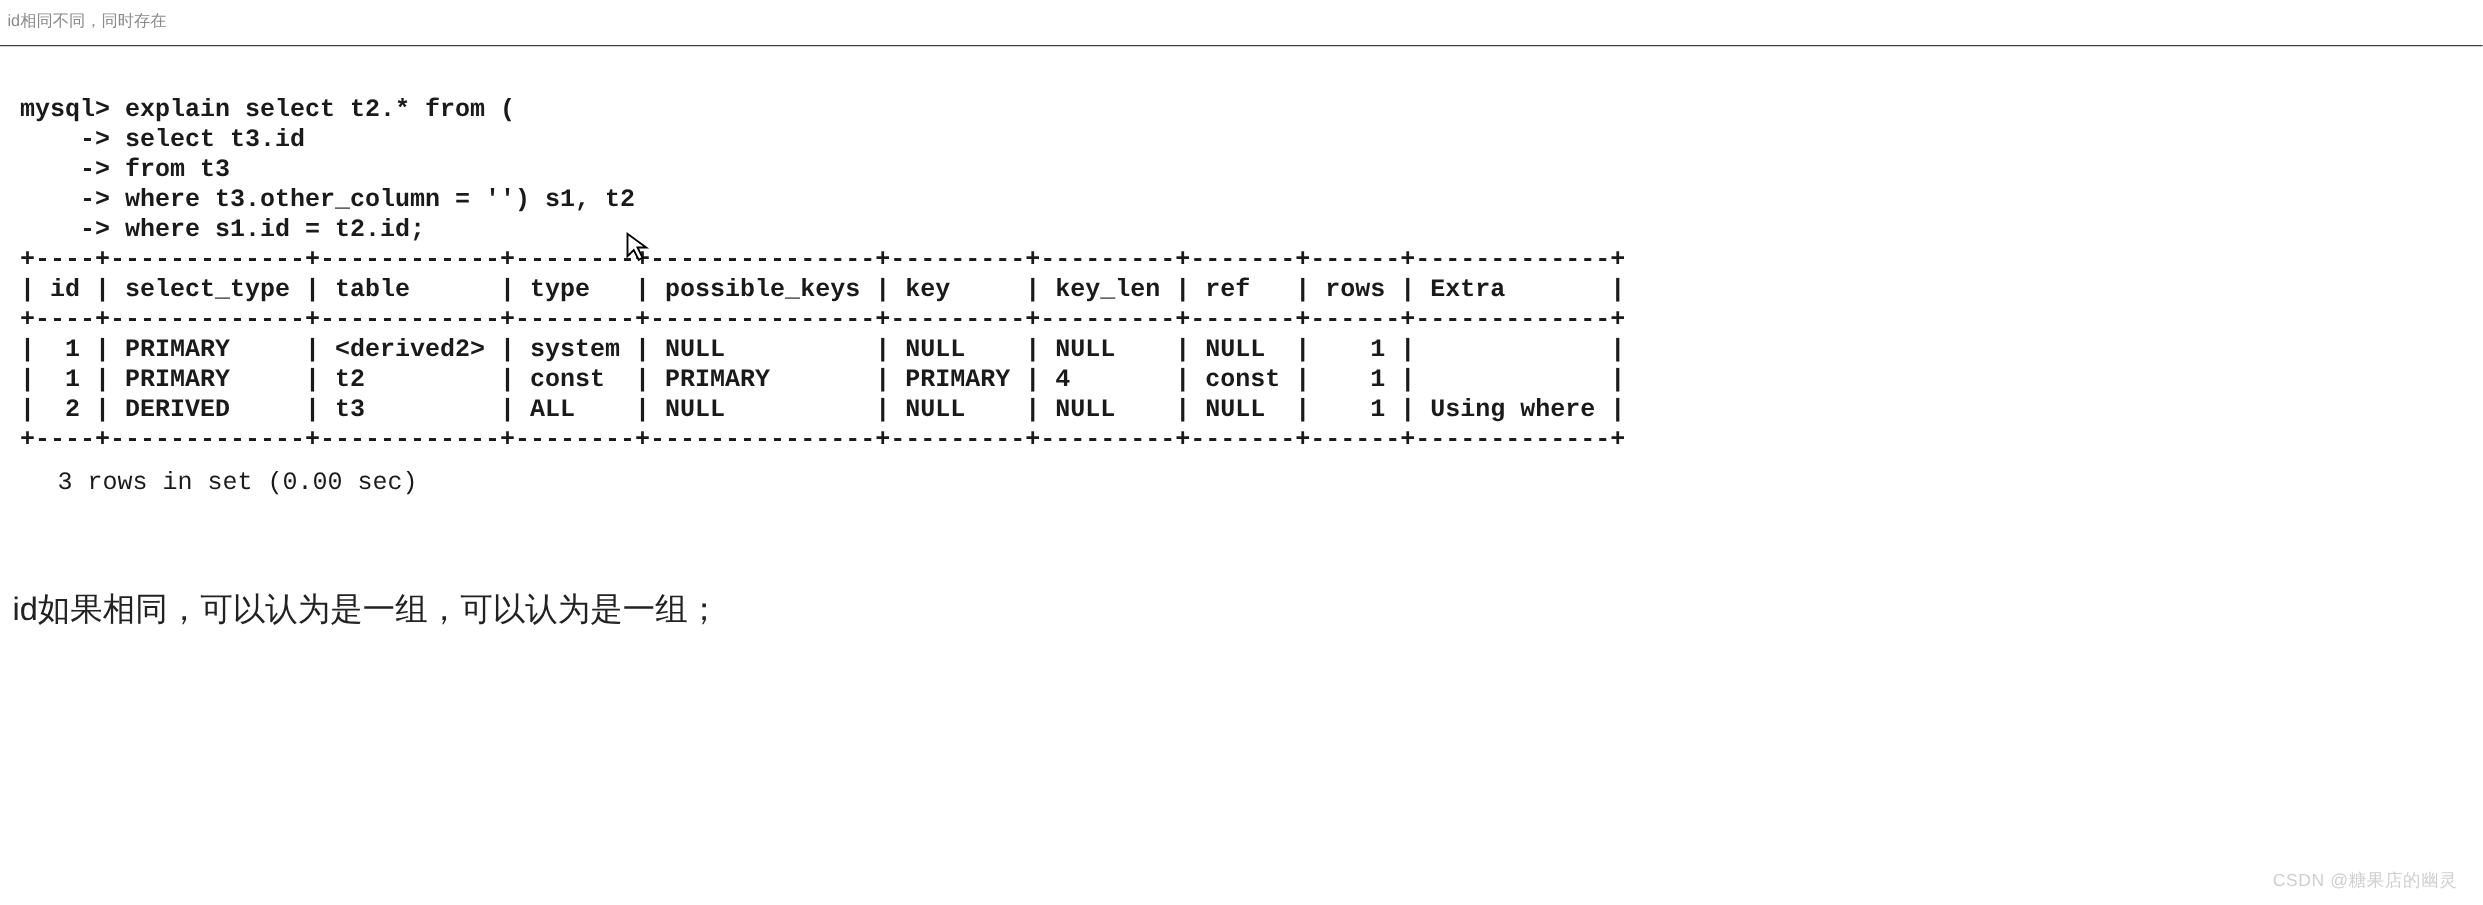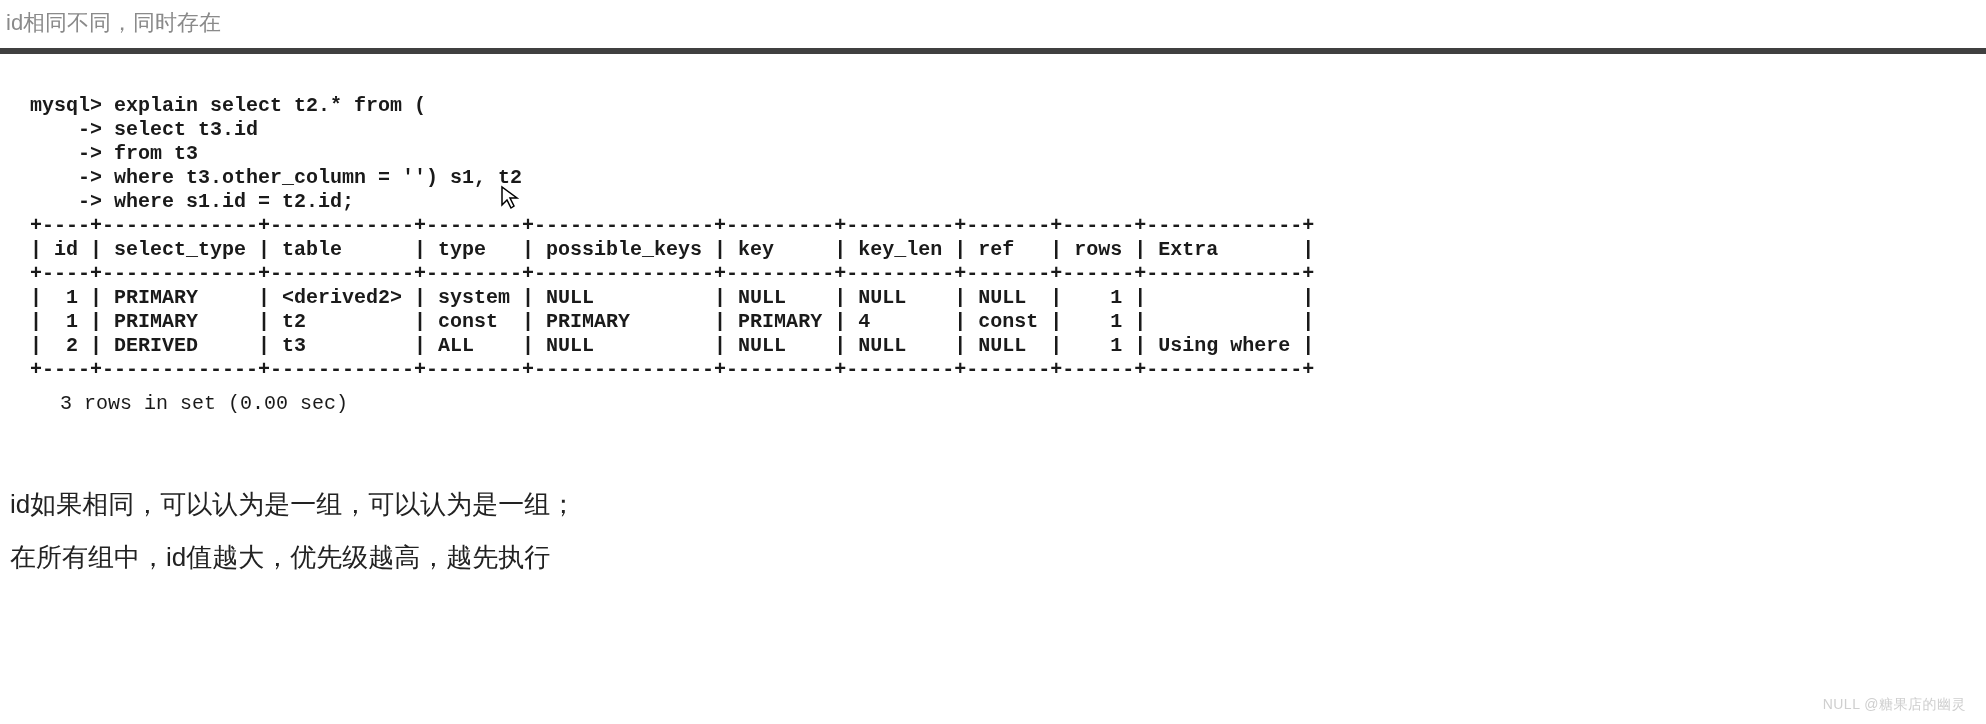--- a/index.html
+++ b/index.html
@@ -5,26 +5,26 @@
   body {
     margin: 0;
     padding: 0;
     font-family: "Microsoft YaHei", "PingFang SC", sans-serif;
     background: #ffffff;
     width: 1986px;
     box-sizing: border-box;
   }
   .top-caption {
     color: #8a8a8a;
-    font-size: 22px;
+    font-size: 13px;
     padding: 8px 6px 10px 6px;
-    border-bottom: 6px solid #404040;
+    border-bottom: 1px solid #404040;
   }
   .terminal-block {
-    padding: 40px 0 20px 30px;
+    padding: 40px 0 20px 16px;
   }
   pre.terminal {
     font-family: "Courier New", Consolas, "Liberation Mono", monospace;
     font-weight: bold;
     font-size: 20px;
     line-height: 1.2;
     color: #1a1a1a;
     white-space: pre;
     margin: 0;
   }
@@ -87,18 +87,17 @@
 </pre>
     <div class="summary-row">3 rows in set (0.00 sec)</div>
   </div>
 
   <svg class="cursor-arrow" width="22" height="26" viewBox="0 0 22 26">
     <path d="M2 2 L2 20 L7 15 L11 23 L14 21 L10 13 L17 13 Z" fill="#ffffff" stroke="#000000" stroke-width="1.5"></path>
   </svg>
 
   <div class="explain-text">
     <p>id如果相同，可以认为是一组，可以认为是一组；</p>
-    <p>在所有组中，id值越大，优先级越高，越先执行</p>
   </div>
 
-  <div class="watermark">NULL @糖果店的幽灵</div>
+  <div class="watermark">CSDN @糖果店的幽灵</div>
 
 </div>
 
 </body></html>

